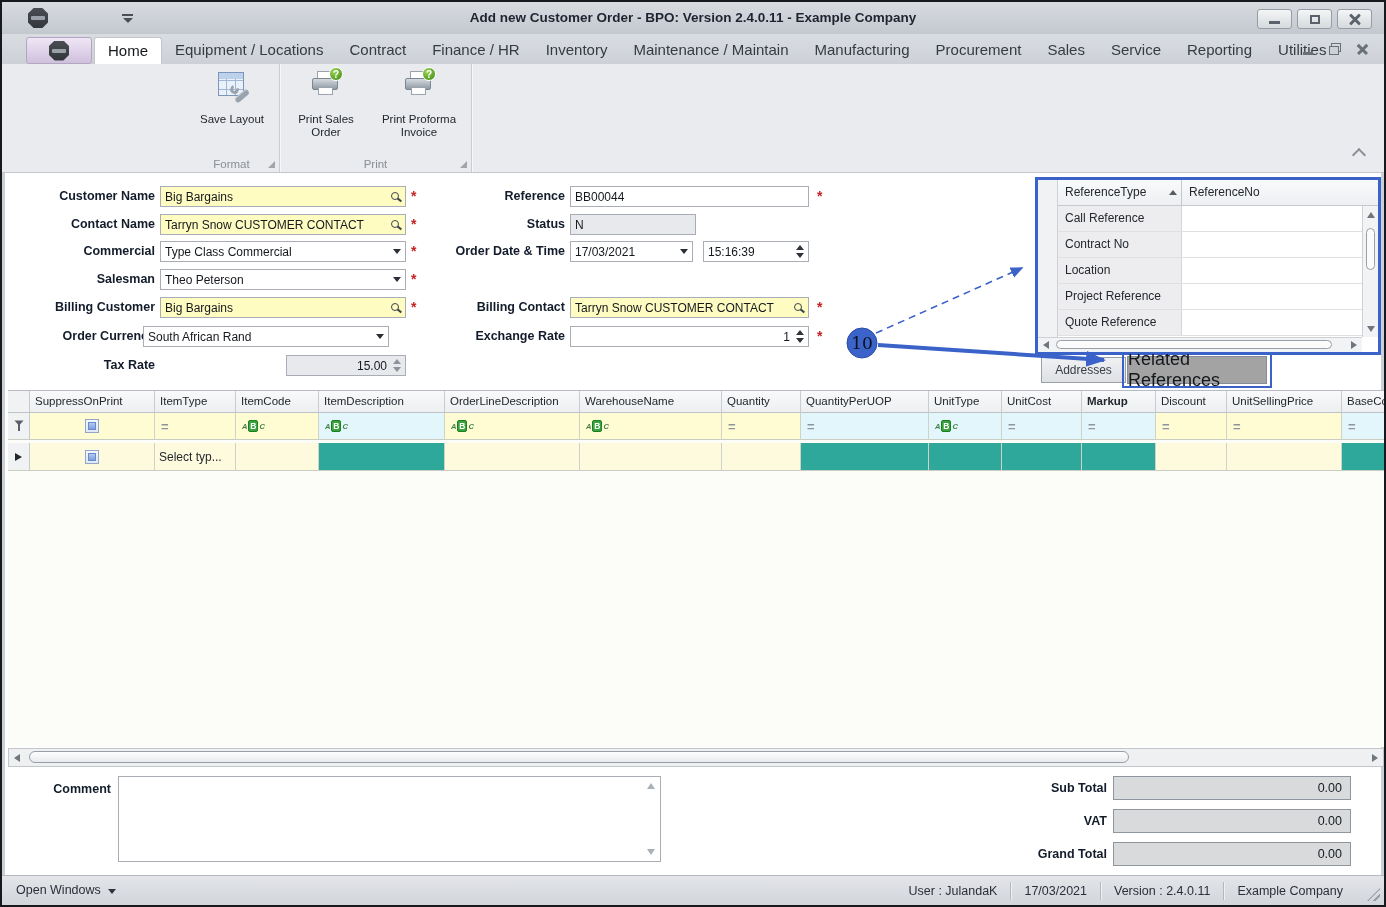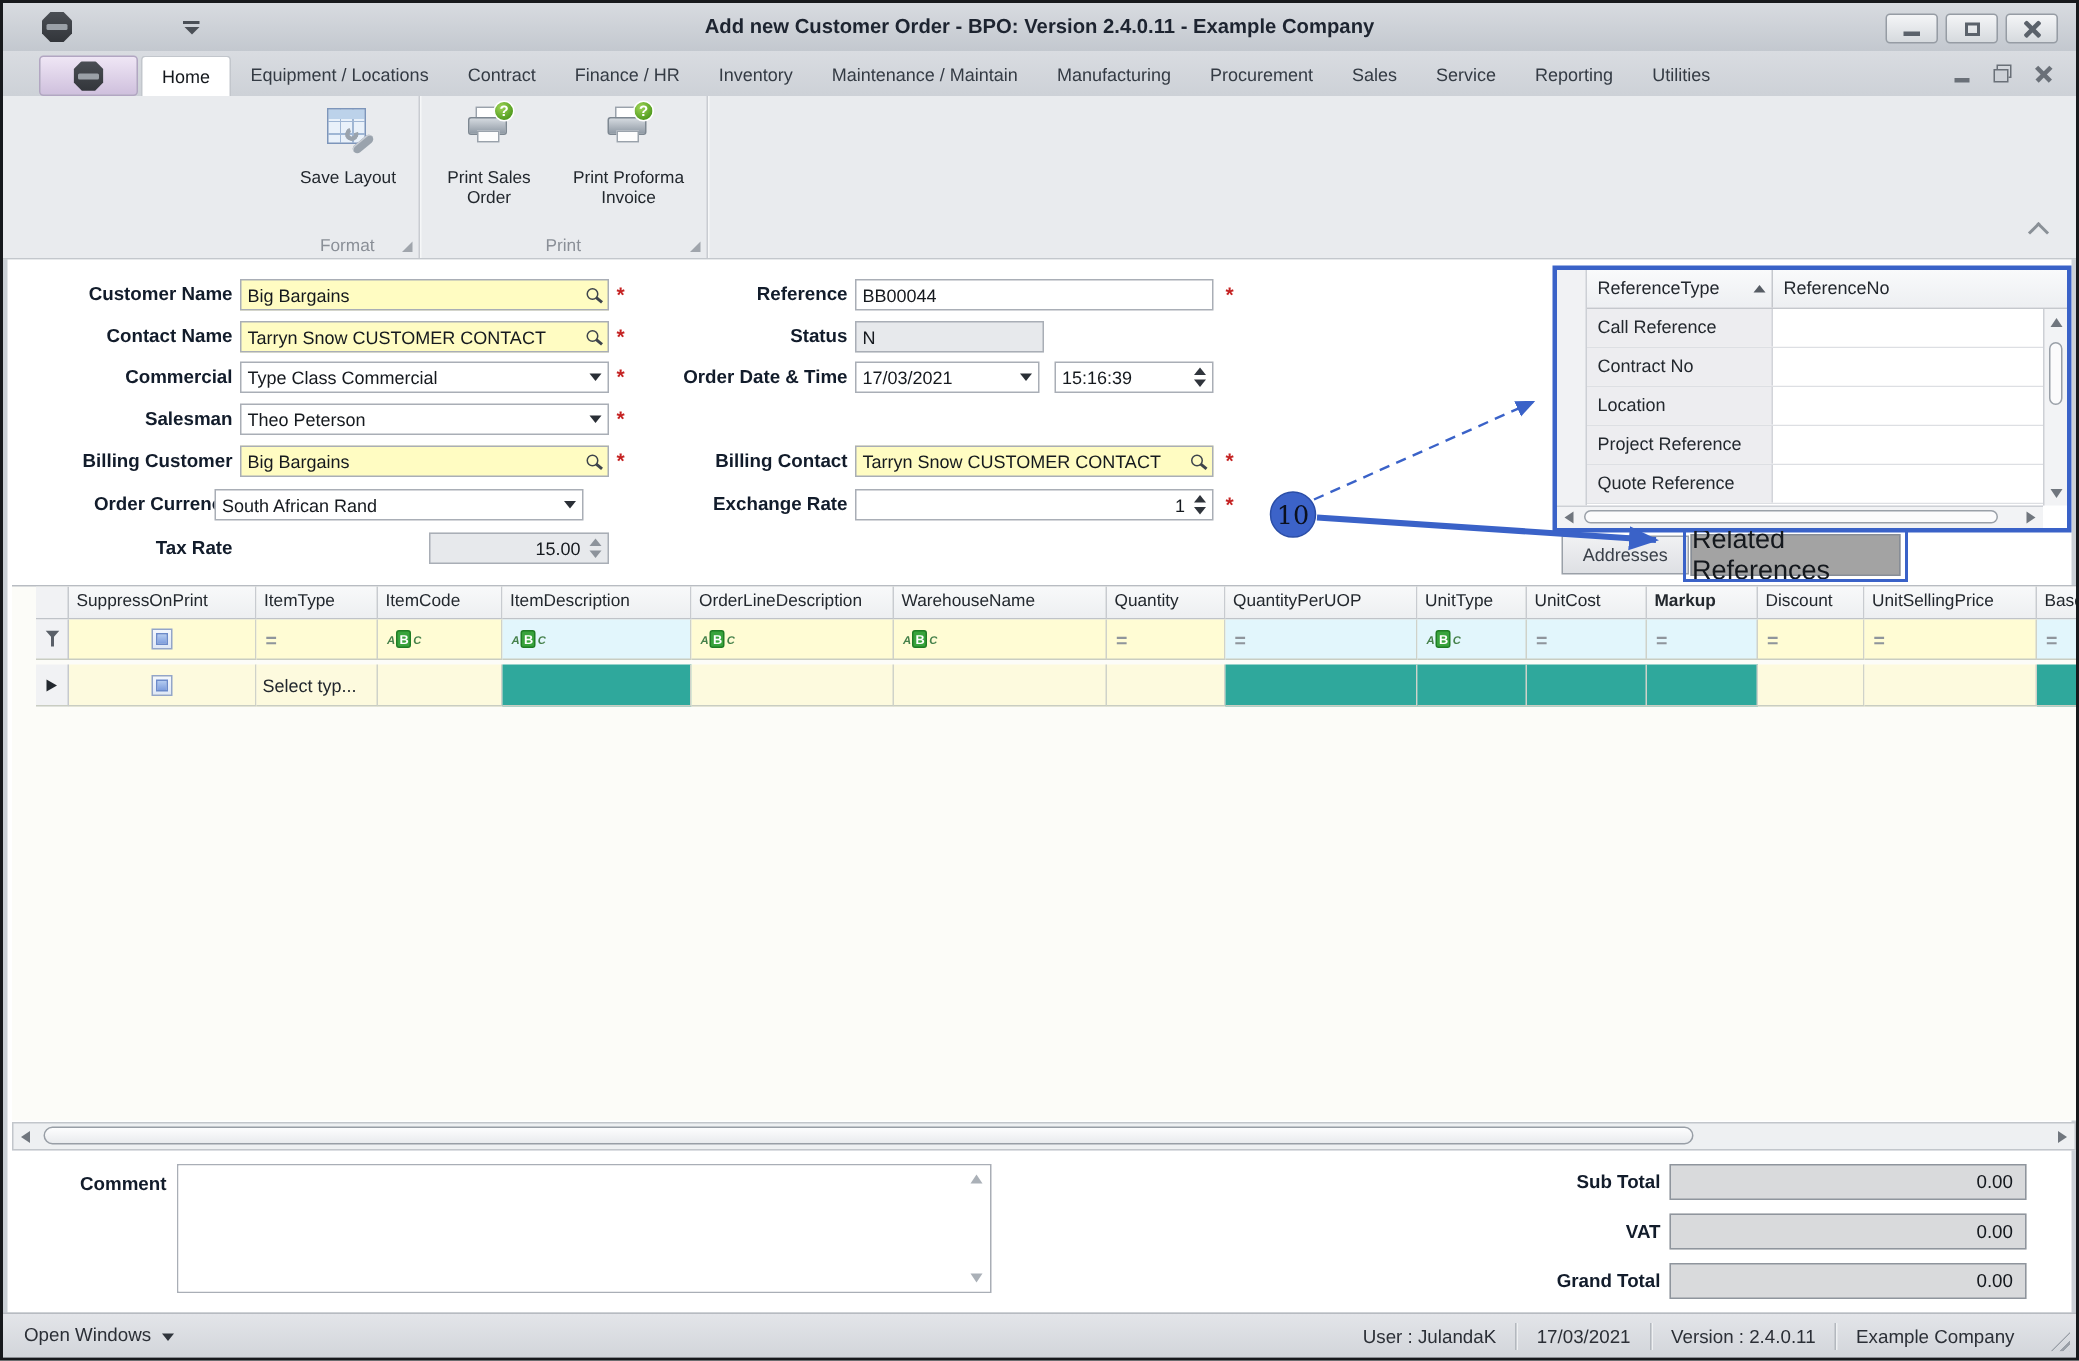--- a/index.html
+++ b/index.html
@@ -28,21 +28,21 @@
   .g-x { position:relative; width:12px; height:12px; }
   .g-x::before,.g-x::after { content:""; position:absolute; left:-1px; top:5px; width:14px; height:3px; background:#5b626b; border-radius:1px; }
   .g-x::before { transform:rotate(45deg); } .g-x::after { transform:rotate(-45deg); }
 
   
   .tabstrip { position:absolute; left:0; top:32px; width:100%; height:30px; background:linear-gradient(#d9dce1,#cdd1d7); }
   .app-btn { position:absolute; left:24px; top:3px; width:66px; height:27px; border-radius:3px;
     border:1px solid #b2a6c2; background:linear-gradient(#efe6f5,#cfc0dd);
     display:flex; align-items:center; justify-content:center; }
   .rtabs { position:absolute; left:92px; top:3px; height:27px; display:flex; }
-  .rtab { padding:0 13px; line-height:26px; font-size:12px; color:#343b44; white-space:nowrap; }
+  .rtab { padding:0 13px; line-height:26px; font-size:15px; color:#343b44; white-space:nowrap; }
   .rtab.active { background:#fff; border:1px solid #c2c6cc; border-bottom:none; border-radius:3px 3px 0 0; color:#14181d; }
   .mdi { position:absolute; right:16px; top:9px; display:flex; gap:16px; align-items:center; }
   .mdi-min { width:10px; height:3px; background:#6a7078; margin-top:8px; }
   .mdi-rest { position:relative; width:12px; height:12px; }
   .mdi-rest::before { content:""; position:absolute; right:0; top:0; width:8px; height:7px; border:1.5px solid #6a7078; }
   .mdi-rest::after { content:""; position:absolute; left:0; bottom:0; width:8px; height:7px; border:1.5px solid #6a7078; background:#cdd1d7; }
   .mdi-x { position:relative; width:11px; height:11px; }
   .mdi-x::before,.mdi-x::after { content:""; position:absolute; left:-1px; top:4.5px; width:13px; height:2.5px; background:#6a7078; }
   .mdi-x::before { transform:rotate(45deg); } .mdi-x::after { transform:rotate(-45deg); }
 
@@ -124,21 +124,21 @@
   .ref-hthumb { position:absolute; left:18px; right:30px; top:2px; height:9px; border:1px solid #9aa0a8; border-radius:5px; background:#fbfbfc; }
 
   .tab-addresses { position:absolute; left:1036px; top:184px; width:85px; height:26px; border:1px solid #9aa0a8;
     background:linear-gradient(#f0f1f3,#dee0e4); font-size:12px; color:#3a4049; display:flex; align-items:center; justify-content:center; }
   .tab-related { position:absolute; left:1122px; top:183px; width:140px; height:28px; border:1px solid #878d96;
     background:#a3a3a3; font-size:18px; color:#14181d; display:flex; align-items:center; justify-content:center; }
   .tabbox { position:absolute; left:1117px; top:179px; width:150px; height:36px; border:2px solid #3a62c8; }
 
   
   .grid { position:absolute; left:3px; top:217px; width:1376px; height:357px; background:#fcfcf8; border-top:1px solid #b8bcc2; overflow:hidden; }
-  .grow { display:flex;margin-left:16px; }
+  .grow { display:flex; }
   .gcell { flex:none; border-right:1px solid #cfd2c9; overflow:hidden; white-space:nowrap; }
   .ind { width:22px; background:#f1f2f4; border-right:1px solid #c6c9ce !important; display:flex; align-items:center; justify-content:center; }
   .ghead { height:22px; background:linear-gradient(#f8f9fa,#edeff1); border-right:1px solid #c8cbd0; border-bottom:1px solid #bfc3c8;
     font-size:11.5px; color:#23282e; padding:4px 0 0 5px; }
   .ind.h { height:22px; border-bottom:1px solid #bfc3c8; }
   .gfilter { height:27px; border-bottom:1px solid #c9cdc2; display:flex; align-items:center; padding-left:6px; }
   .gdata { height:28px; border-bottom:1px solid #c9cdc2; display:flex; align-items:center; padding-left:4px; font-size:12px; color:#23282e; }
   .bg-fy { background:#fffcd4; } .bg-fc { background:#e2f6fc; }
   .bg-dy { background:#fdfade; } .bg-dt { background:#2fa89c; }
   .gspacer { height:3px; background:#fcfcf8; }

